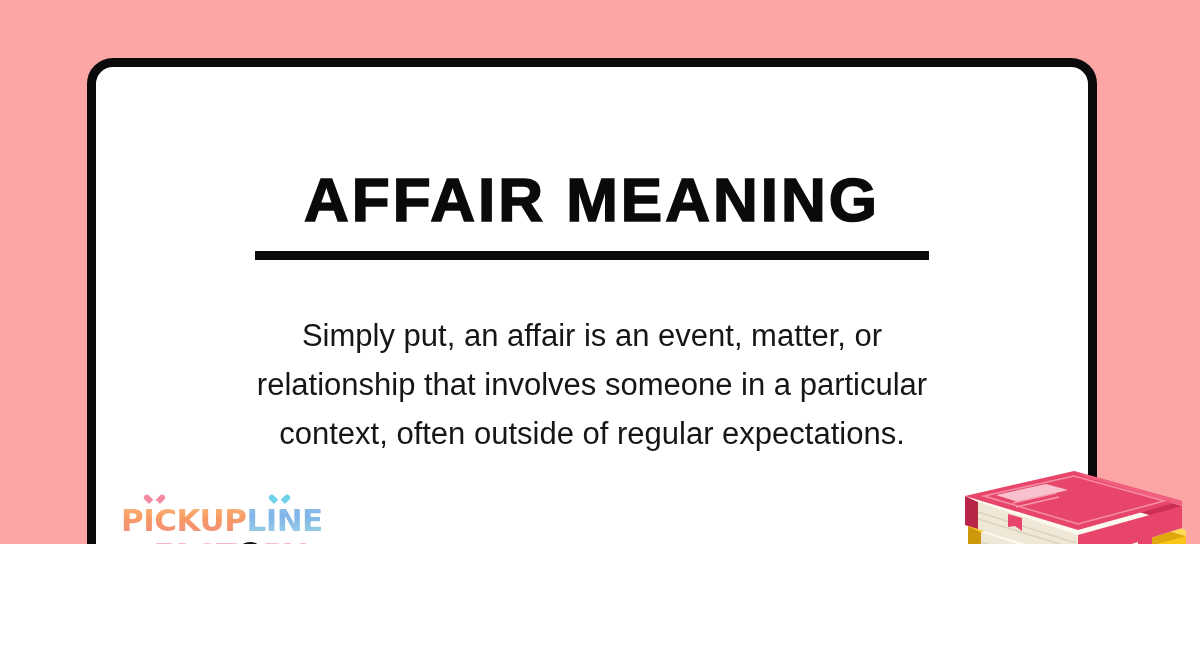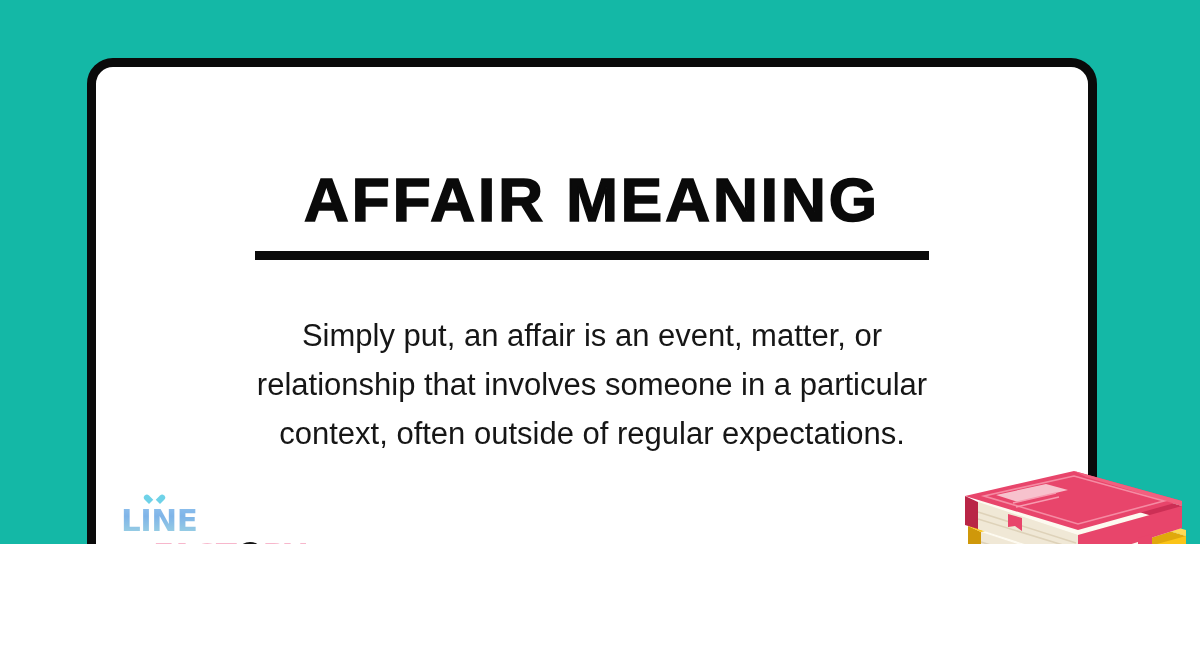--- a/index.html
+++ b/index.html
@@ -10,21 +10,21 @@
     width: 1200px;
     height: 670px;
     overflow: hidden;
     font-family: "Liberation Sans", sans-serif;
   }
 
   #stage {
     position: relative;
     width: 1200px;
     height: 544px;
-    background: #14b8a6;
+    background: #fca5a5;
     overflow: hidden;
   }
 
   
   #card {
     position: absolute;
     left: 87px;
     top: 58px;
     width: 1010px;
     height: 549px;
@@ -207,20 +207,24 @@
     <h1 id="title">AFFAIR MEANING</h1>
 
     <div id="divider"></div>
 
     <p id="body-copy">Simply put, an affair is an event, matter, or relationship that involves someone in a particular context, often outside of regular expectations.</p>
 
     <div id="logo">
 
       <div class="logo-row" id="logo-row-1">
         <span class="lg">
+          <span class="lg-fill" style="background-image:linear-gradient(180deg,#fbbd7a 0%,#f79a64 45%,#f08e80 100%);">PICKUP</span>
+          <i class="heart heart-pink" style="left:28px;margin-left:0;"></i>
+        </span>
+        <span class="lg">
           <span class="lg-fill" style="background-image:linear-gradient(180deg,#93c4ef 0%,#7fb4e8 40%,#9fd6e2 100%);margin-top:20px;">LINE</span>
           <i class="heart heart-cyan" style="left:28px;margin-left:0;"></i>
         </span>
       </div>
 
       <div class="logo-row" id="logo-row-2">
         <span class="lg">
           <span class="lg-fill" style="background-image:linear-gradient(180deg,#f9c2d4 0%,#f4a7c0 50%,#efc2d2 100%);">FACT</span>
         </span>
         <span class="emoji-o">

